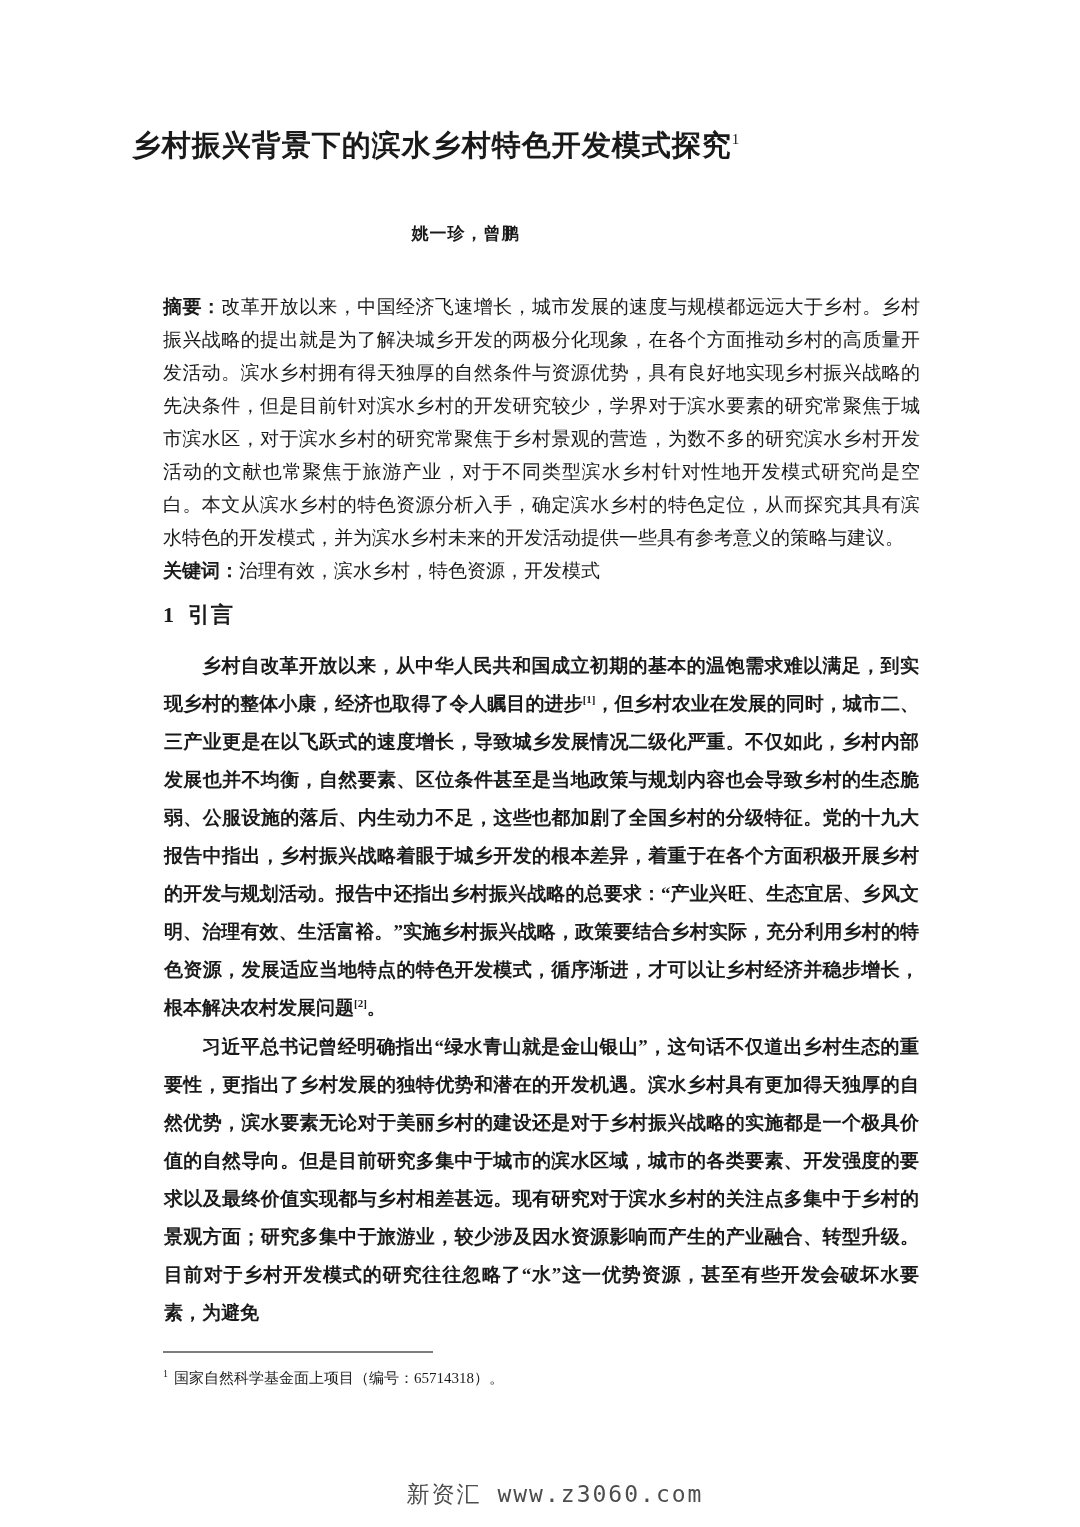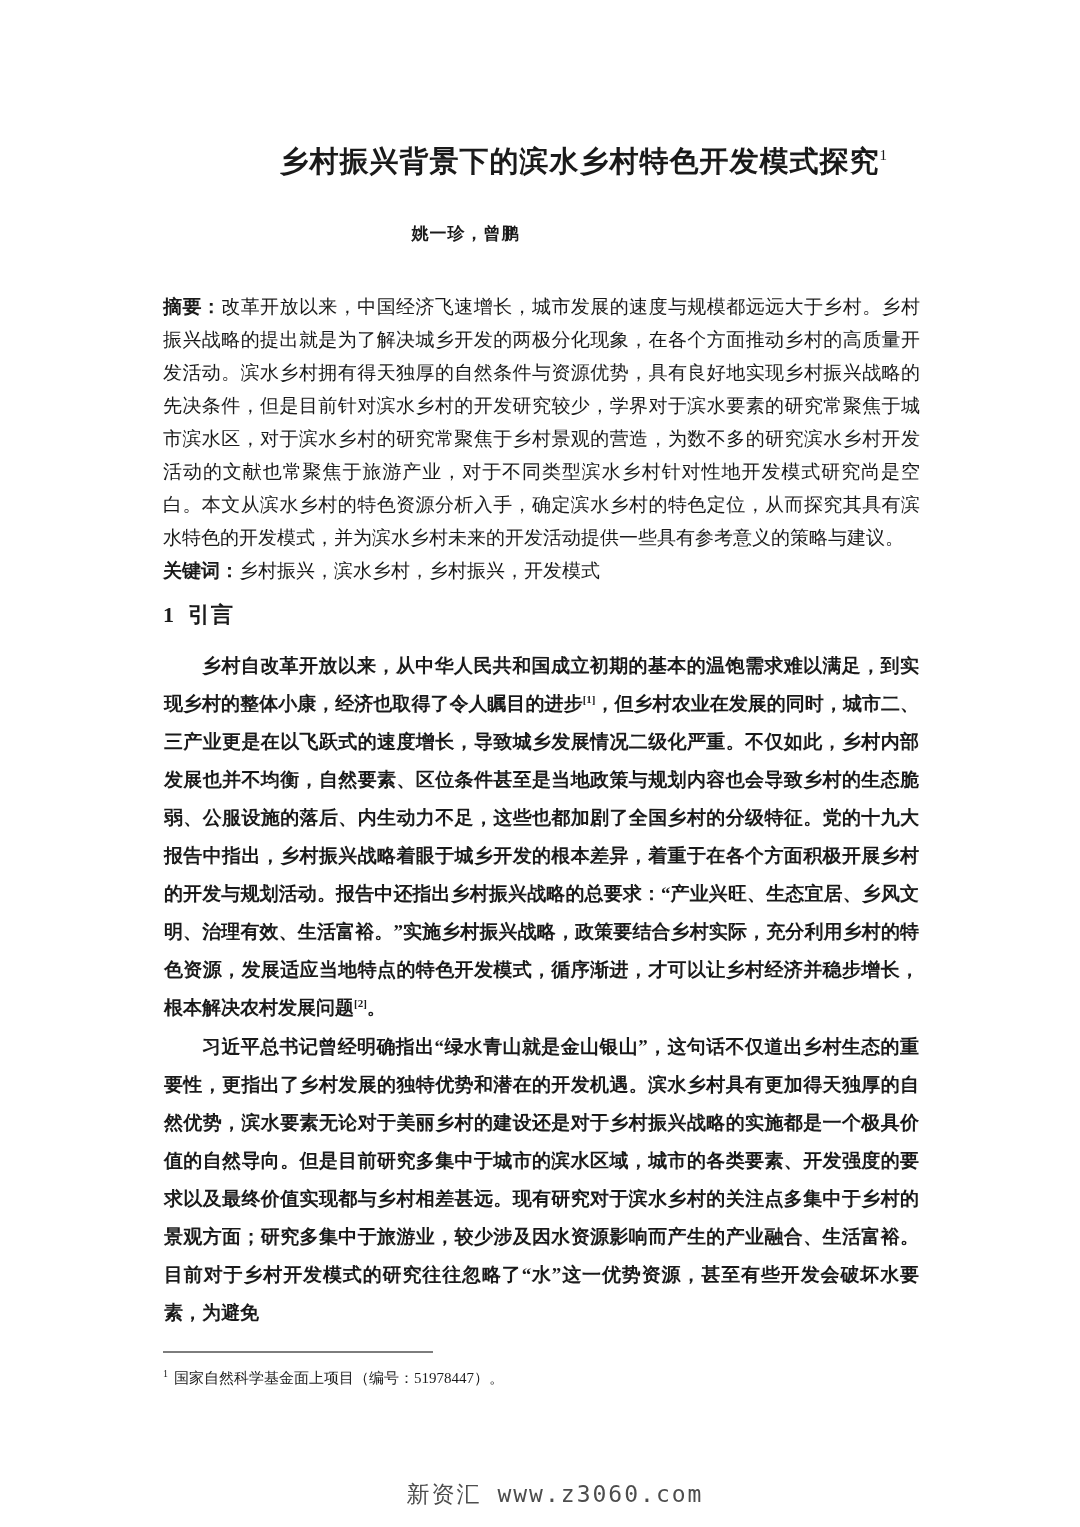--- a/index.html
+++ b/index.html
@@ -14,24 +14,24 @@
     background: #ffffff;
     overflow: hidden;
     font-family: "Liberation Serif", "DejaVu Serif", serif;
     color: #1a1a1a;
   }
   .paper-title {
     position: absolute;
     top: 126px;
     left: 0;
     width: 872px;
-    text-align: right;
+    text-align: center;
     font-size: 29px;
     font-weight: bold;
-    margin: 16px;
+    margin: 0;
     letter-spacing: 1px;
   }
   .paper-title sup {
     font-size: 15px;
     font-weight: normal;
     vertical-align: super;
     line-height: 0;
   }
   .authors {
     position: absolute;
@@ -129,29 +129,29 @@
 <body>
 
 <div class="page">
 
   <h1 class="paper-title"><span>乡村振兴背景下的滨水乡村特色开发模式探究</span><sup>1</sup></h1>
 
   <div class="authors">姚一珍，曾鹏</div>
 
   <div class="abstract-block">
     <p><b>摘要：</b><span>改革开放以来，中国经济飞速增长，城市发展的速度与规模都远远大于乡村。乡村振兴战略的提出就是为了解决城乡开发的两极分化现象，在各个方面推动乡村的高质量开发活动。滨水乡村拥有得天独厚的自然条件与资源优势，具有良好地实现乡村振兴战略的先决条件，但是目前针对滨水乡村的开发研究较少，学界对于滨水要素的研究常聚焦于城市滨水区，对于滨水乡村的研究常聚焦于乡村景观的营造，为数不多的研究滨水乡村开发活动的文献也常聚焦于旅游产业，对于不同类型滨水乡村针对性地开发模式研究尚是空白。本文从滨水乡村的特色资源分析入手，确定滨水乡村的特色定位，从而探究其具有滨水特色的开发模式，并为滨水乡村未来的开发活动提供一些具有参考意义的策略与建议。</span></p>
-    <p><b>关键词：</b><span>乡村振兴，滨水乡村，乡村振兴，开发模式</span></p>
+    <p><b>关键词：</b><span>治理有效，滨水乡村，特色资源，开发模式</span></p>
   </div>
 
   <h2 class="section-heading"><span class="sec-num">1</span><span class="sec-title">引言</span></h2>
 
   <div class="body-text">
     <p><span>乡村自改革开放以来，从中华人民共和国成立初期的基本的温饱需求难以满足，到实现乡村的整体小康，经济也取得了令人瞩目的进步</span><sup>[1]</sup><span>，但乡村农业在发展的同时，城市二、三产业更是在以飞跃式的速度增长，导致城乡发展情况二级化严重。不仅如此，乡村内部发展也并不均衡，自然要素、区位条件甚至是当地政策与规划内容也会导致乡村的生态脆弱、公服设施的落后、内生动力不足，这些也都加剧了全国乡村的分级特征。党的十九大报告中指出，乡村振兴战略着眼于城乡开发的根本差异，着重于在各个方面积极开展乡村的开发与规划活动。报告中还指出乡村振兴战略的总要求：“产业兴旺、生态宜居、乡风文明、治理有效、生活富裕。”实施乡村振兴战略，政策要结合乡村实际，充分利用乡村的特色资源，发展适应当地特点的特色开发模式，循序渐进，才可以让乡村经济并稳步增长，根本解决农村发展问题</span><sup>[2]</sup><span>。</span></p>
-    <p>习近平总书记曾经明确指出“绿水青山就是金山银山”，这句话不仅道出乡村生态的重要性，更指出了乡村发展的独特优势和潜在的开发机遇。滨水乡村具有更加得天独厚的自然优势，滨水要素无论对于美丽乡村的建设还是对于乡村振兴战略的实施都是一个极具价值的自然导向。但是目前研究多集中于城市的滨水区域，城市的各类要素、开发强度的要求以及最终价值实现都与乡村相差甚远。现有研究对于滨水乡村的关注点多集中于乡村的景观方面；研究多集中于旅游业，较少涉及因水资源影响而产生的产业融合、生活富裕。目前对于乡村开发模式的研究往往忽略了“水”这一优势资源，甚至有些开发会破坏水要素，为避免</p>
+    <p>习近平总书记曾经明确指出“绿水青山就是金山银山”，这句话不仅道出乡村生态的重要性，更指出了乡村发展的独特优势和潜在的开发机遇。滨水乡村具有更加得天独厚的自然优势，滨水要素无论对于美丽乡村的建设还是对于乡村振兴战略的实施都是一个极具价值的自然导向。但是目前研究多集中于城市的滨水区域，城市的各类要素、开发强度的要求以及最终价值实现都与乡村相差甚远。现有研究对于滨水乡村的关注点多集中于乡村的景观方面；研究多集中于旅游业，较少涉及因水资源影响而产生的产业融合、转型升级。目前对于乡村开发模式的研究往往忽略了“水”这一优势资源，甚至有些开发会破坏水要素，为避免</p>
   </div>
 
   <div class="footnote-divider"></div>
 
-  <div class="footnote"><sup>1</sup><span>国家自然科学基金面上项目（编号：51978447）。</span></div>
+  <div class="footnote"><sup>1</sup><span>国家自然科学基金面上项目（编号：65714318）。</span></div>
 
   <div class="footer-watermark">新资汇 www.z3060.com</div>
 
 </div>
 
 </body></html>

